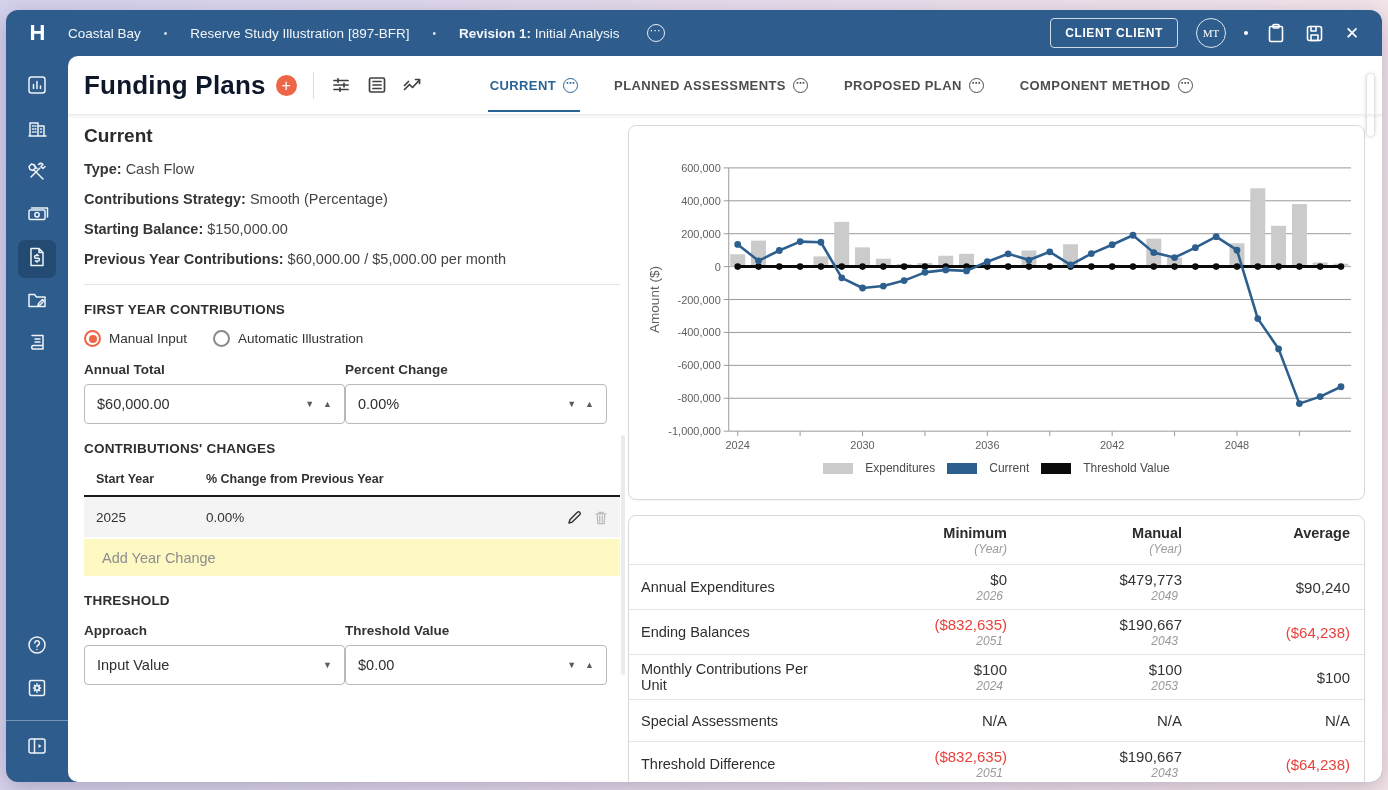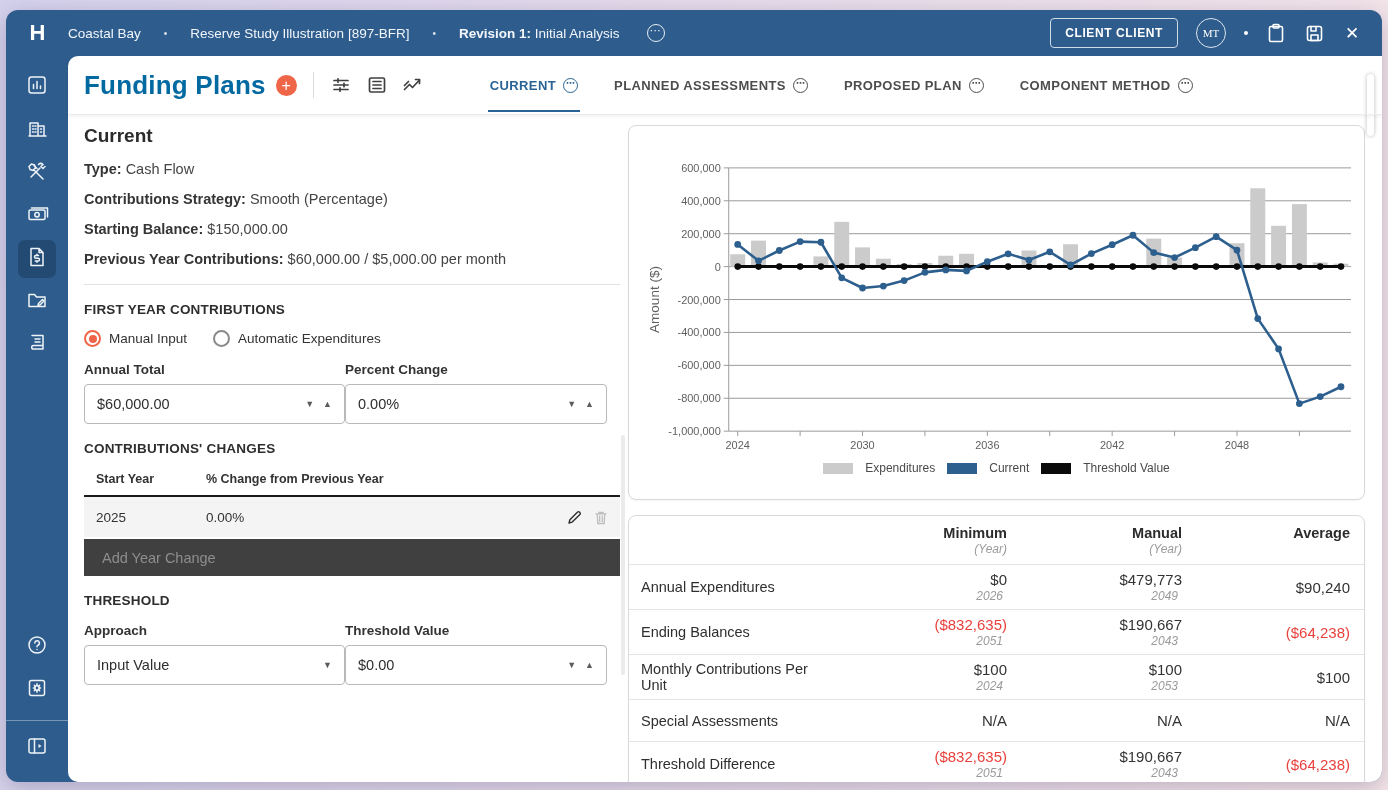--- a/index.html
+++ b/index.html
@@ -41,21 +41,21 @@
   .sb-item.active { background:#224a72; }
   .sb-bottom { margin-top:auto; width:100%; display:flex; flex-direction:column; align-items:center; }
   .sb-divider { width:100%; height:1px; background:rgba(255,255,255,.35); margin:6px 0 8px; }
   .sb-pad { height:10px; }
 
   
   .content { position:absolute; top:46px; left:62px; right:0; bottom:0; background:#fff;
     border-top-left-radius:10px; border-bottom-left-radius:10px; }
   .page-header { height:59px; display:flex; align-items:center; padding:0 20px 0 16px;
     border-bottom:1px solid #ececec; box-shadow:0 2px 3px rgba(0,0,0,.05); position:relative; z-index:2; }
-  .page-title { font-size:26px; font-weight:bold; color:#0369a1; letter-spacing:.2px; }
+  .page-title { font-size:26px; font-weight:bold; color:#0f172a; letter-spacing:.2px; }
   .plus-btn { width:21px; height:21px; border-radius:50%; background:#ef6547; color:#fff; border:none;
     font-size:16px; line-height:19px; text-align:center; margin-left:10px; cursor:pointer; }
   .hdr-divider { width:1px; height:26px; background:#d9d9d9; margin:0 14px 0 16px; }
   .hdr-icon { width:26px; height:26px; display:flex; align-items:center; justify-content:center; margin-right:10px; }
   .hdr-icon svg { stroke:#3f3f3f; fill:none; stroke-width:1.7; stroke-linecap:round; stroke-linejoin:round; }
   .tabs { display:flex; gap:32px; margin-left:52px; }
   .tab { display:flex; align-items:center; gap:7px; font-size:13px; font-weight:bold; letter-spacing:.4px;
     color:#4d4d4d; padding:20px 2px 17px; cursor:pointer; border-bottom:2.5px solid transparent; }
   .tab .circ-ellipsis { width:15px; height:15px; border-color:currentColor; color:inherit; font-size:9px;
     margin-left:0; padding-bottom:4px; }
@@ -81,21 +81,21 @@
   .select-box { height:40px; border:1px solid #b9b9b9; border-radius:4px; display:flex; align-items:center;
     padding:0 12px; font-size:14.5px; color:#2f2f2f; cursor:pointer; background:#fff; }
   .select-arrows { margin-left:auto; display:flex; gap:9px; color:#5c5c5c; font-size:9px; }
   .cc-table { margin-top:8px; }
   .cc-head { display:grid; grid-template-columns:110px 1fr 70px; padding:8px 12px 9px;
     font-size:12.5px; font-weight:bold; color:#333; border-bottom:2px solid #1a1a1a; }
   .cc-row { display:grid; grid-template-columns:110px 1fr 70px; align-items:center; background:#f4f4f4;
     padding:0 12px; height:40px; font-size:13.5px; color:#333; }
   .row-icons { display:flex; gap:12px; justify-content:flex-end; align-items:center; }
   .row-icons svg { display:block; }
-  .cc-add { margin-top:2px; background:#404040; height:37px; display:flex; align-items:center;
+  .cc-add { margin-top:2px; background:#fef9c3; height:37px; display:flex; align-items:center;
     padding:0 18px; color:#8d8d8d; font-size:14.5px; cursor:pointer; }
   .pane-scrollbar { position:absolute; left:553px; top:320px; width:4px; height:240px; background:#ebebeb;
     border-radius:2px; }
 
   
   .card { position:absolute; left:560px; width:737px; background:#fff; border:1px solid #d9d9d9;
     border-radius:8px; box-shadow:0 1px 2px rgba(0,0,0,.04); }
   .chart-card { top:10px; height:375px; }
   .table-card { top:400px; height:316px; overflow:hidden; }
   .y-axis-label { position:absolute; left:-40px; top:166px; width:130px; text-align:center;
@@ -302,21 +302,21 @@
         <hr class="rule">
 
         <div class="sec-heading">FIRST YEAR CONTRIBUTIONS</div>
         <div class="radio-row">
           <div class="radio-opt">
             <span class="radio on"></span>
             <span>Manual Input</span>
           </div>
           <div class="radio-opt">
             <span class="radio"></span>
-            <span>Automatic Expenditures</span>
+            <span>Automatic Illustration</span>
           </div>
         </div>
 
         <div class="field-grid">
           <div>
             <div class="field-label">Annual Total</div>
             <div class="select-box">
               <span>$60,000.00</span>
               <span class="select-arrows">
                   <span>▼</span>

